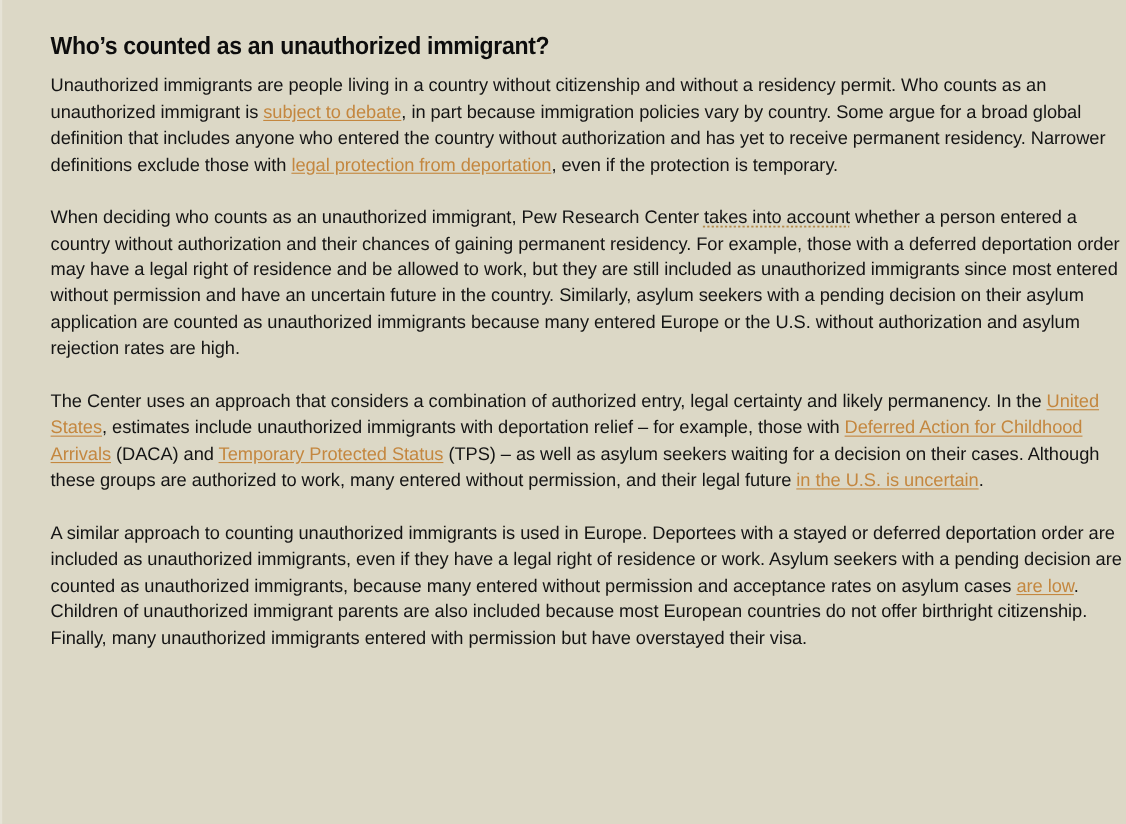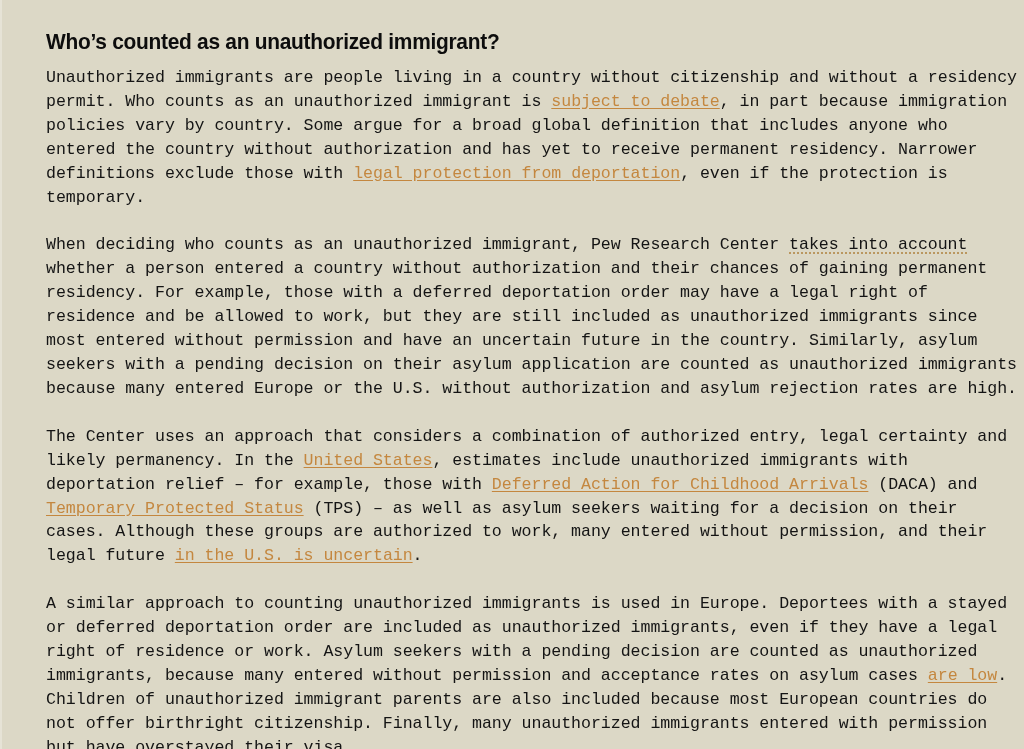--- a/index.html
+++ b/index.html
@@ -32,21 +32,20 @@
       letter-spacing: -0.3px;
       color: #0d0d0d;
       transform: scaleX(0.93);
       transform-origin: left center;
     }
     .para {
       margin: 0 0 24px 0;
       font-size: 16.6px;
       line-height: 23.9px;
       letter-spacing: -0.05px;
-      font-family: Liberation Mono, monospace;
     }
     a.link {
       color: #c4873f;
       text-decoration: underline;
       text-underline-offset: 2px;
     }
     .dotted {
       text-decoration: underline dotted #b48a4a;
       text-underline-offset: 3px;
       cursor: help;

